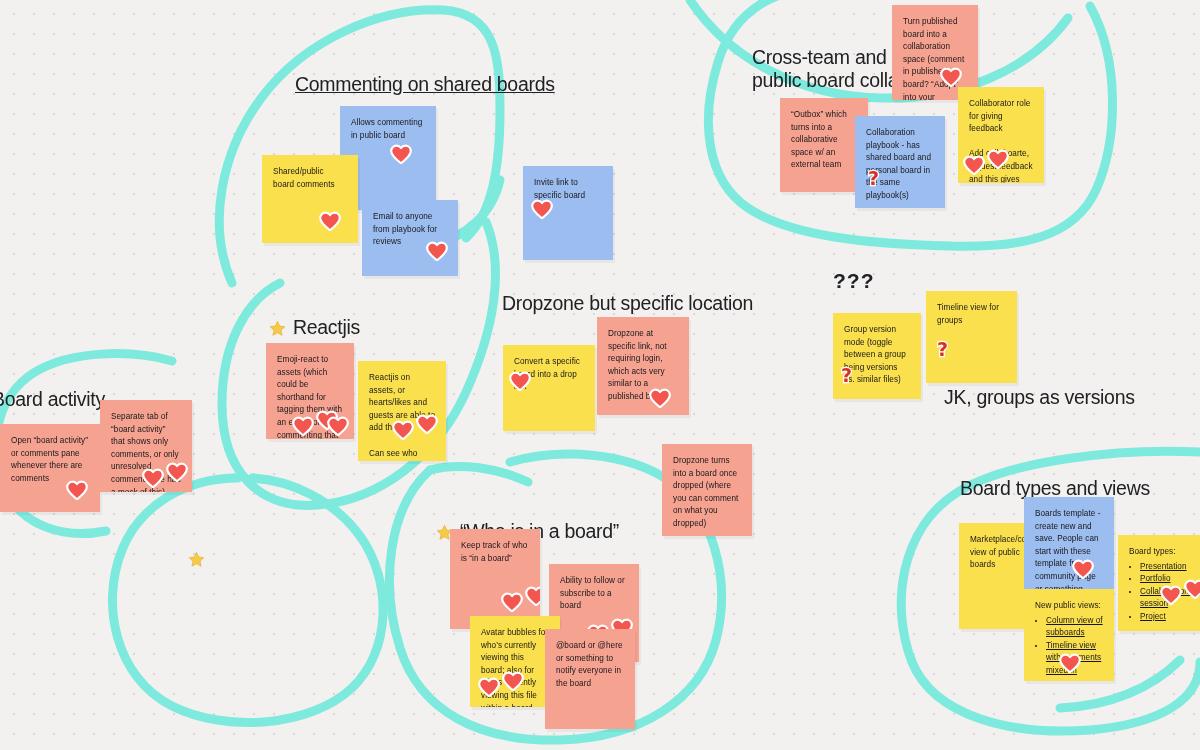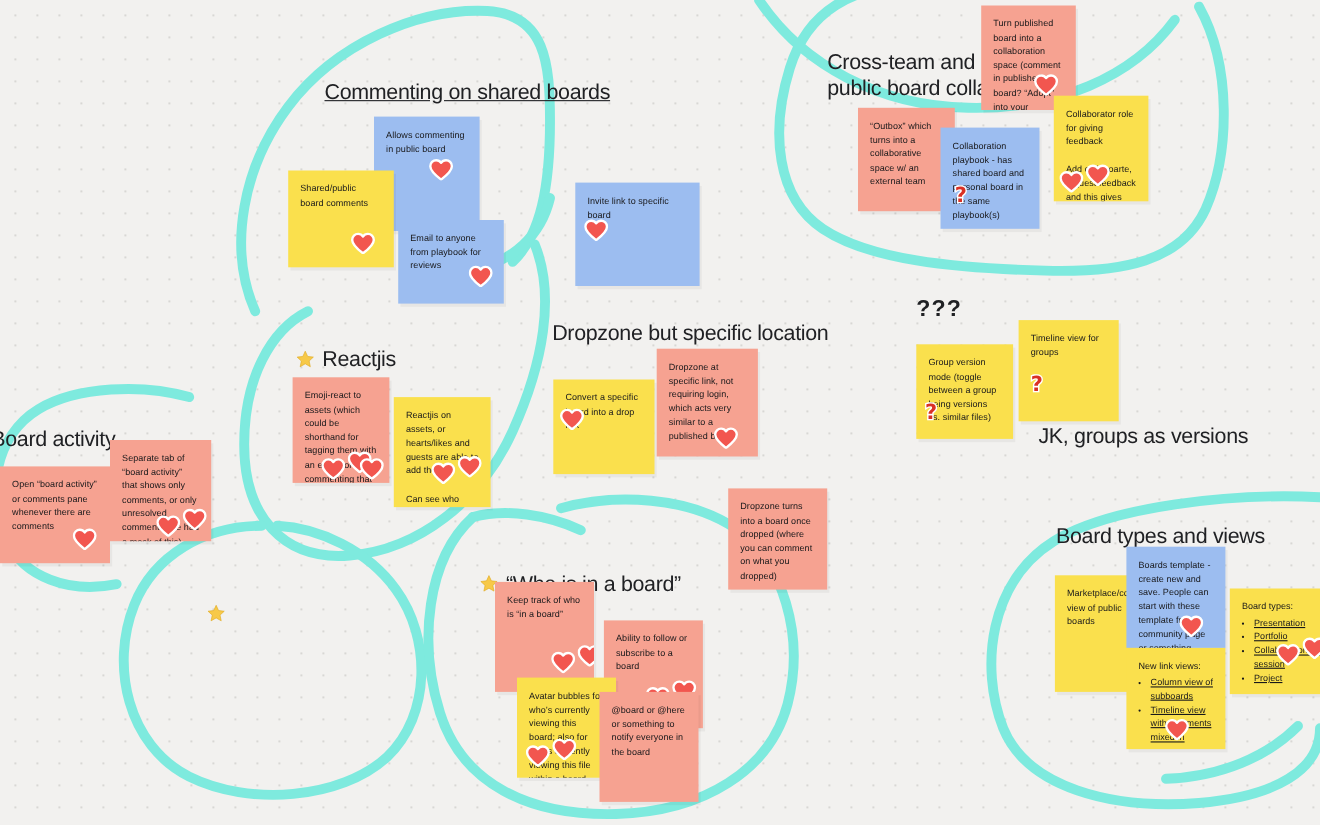--- a/index.html
+++ b/index.html
@@ -132,21 +132,21 @@
       <div class="note shadow blue" style="left: 362px; top: 200px; width: 96px; height: 76px;">
         <div class="body">Email to anyone from playbook for reviews</div>
         <div class="hearts" style="left: 64px; top: 41px;">
           <span style="display:block;">
             <svg class="heart" viewBox="0 0 24 22" xmlns="http://www.w3.org/2000/svg">
               <path d="M12 21.2 C4.2 15.2 1.2 11.6 1.2 7.8 C1.2 4.3 3.9 1.8 7.1 1.8 C9.2 1.8 10.9 2.8 12 4.4 C13.1 2.8 14.8 1.8 16.9 1.8 C20.1 1.8 22.8 4.3 22.8 7.8 C22.8 11.6 19.8 15.2 12 21.2 Z" fill="#f2564f" stroke="#ffffff" stroke-width="2.4" stroke-linejoin="round"></path>
             </svg>
           </span>
         </div>
       </div>
-      <div class="note shadow blue" style="left: 523px; top: 166px; width: 113px; height: 94px;">
+      <div class="note shadow blue" style="left: 523px; top: 166px; width: 90px; height: 94px;">
         <div class="body">Invite link to specific board</div>
         <div class="hearts" style="left: 8px; top: 33px;">
           <span style="display:block;">
             <svg class="heart" viewBox="0 0 24 22" xmlns="http://www.w3.org/2000/svg">
               <path d="M12 21.2 C4.2 15.2 1.2 11.6 1.2 7.8 C1.2 4.3 3.9 1.8 7.1 1.8 C9.2 1.8 10.9 2.8 12 4.4 C13.1 2.8 14.8 1.8 16.9 1.8 C20.1 1.8 22.8 4.3 22.8 7.8 C22.8 11.6 19.8 15.2 12 21.2 Z" fill="#f2564f" stroke="#ffffff" stroke-width="2.4" stroke-linejoin="round"></path>
             </svg>
           </span>
         </div>
       </div>
       <div class="note shadow pink" style="left: 892px; top: 5px; width: 86px; height: 95px;">
@@ -333,21 +333,21 @@
         <div class="body">Boards template - create new and save. People can start with these template from community page or something</div>
         <div class="hearts" style="left: 48px; top: 62px;">
           <span style="display:block;">
             <svg class="heart" viewBox="0 0 24 22" xmlns="http://www.w3.org/2000/svg">
               <path d="M12 21.2 C4.2 15.2 1.2 11.6 1.2 7.8 C1.2 4.3 3.9 1.8 7.1 1.8 C9.2 1.8 10.9 2.8 12 4.4 C13.1 2.8 14.8 1.8 16.9 1.8 C20.1 1.8 22.8 4.3 22.8 7.8 C22.8 11.6 19.8 15.2 12 21.2 Z" fill="#f2564f" stroke="#ffffff" stroke-width="2.4" stroke-linejoin="round"></path>
             </svg>
           </span>
         </div>
       </div>
       <div class="note shadow yellow" style="left: 1024px; top: 589px; width: 90px; height: 92px;">
-        <div class="body">New link views:</div>
+        <div class="body">New public views:</div>
         <ul>
           <li>Column view of subboards</li>
           <li>Timeline view with comments mixed in</li>
         </ul>
         <div class="hearts" style="left: 35px; top: 64px;">
           <span style="display:block;">
             <svg class="heart" viewBox="0 0 24 22" xmlns="http://www.w3.org/2000/svg">
               <path d="M12 21.2 C4.2 15.2 1.2 11.6 1.2 7.8 C1.2 4.3 3.9 1.8 7.1 1.8 C9.2 1.8 10.9 2.8 12 4.4 C13.1 2.8 14.8 1.8 16.9 1.8 C20.1 1.8 22.8 4.3 22.8 7.8 C22.8 11.6 19.8 15.2 12 21.2 Z" fill="#f2564f" stroke="#ffffff" stroke-width="2.4" stroke-linejoin="round"></path>
             </svg>
           </span>

